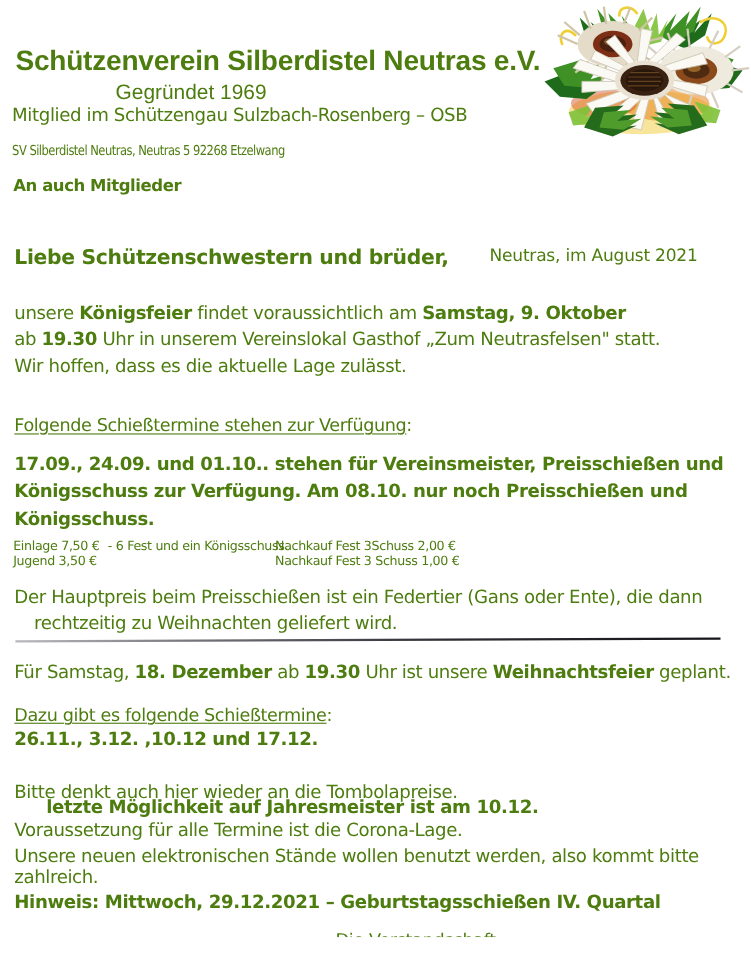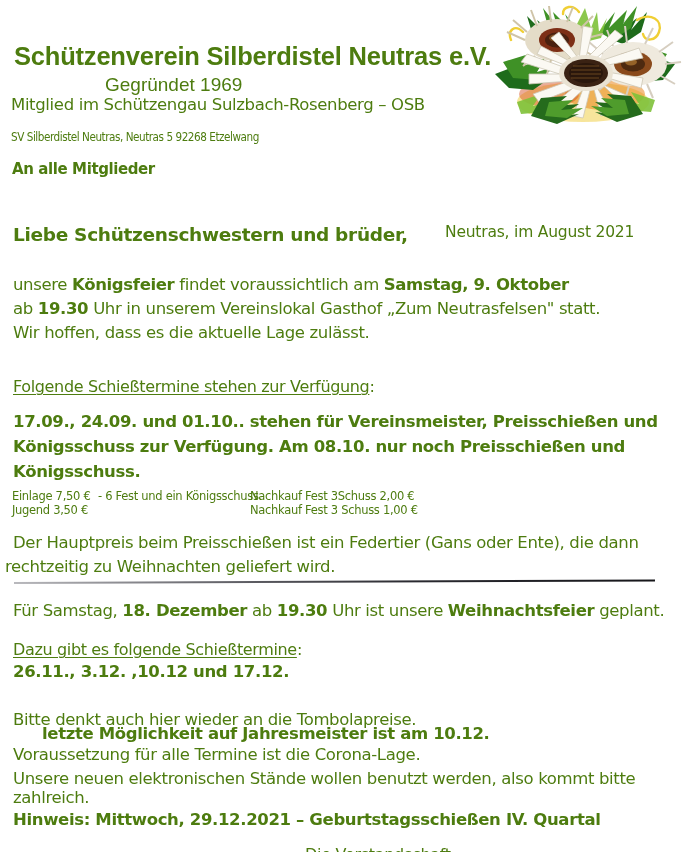--- a/index.html
+++ b/index.html
@@ -257,21 +257,21 @@
         <path d="M54 96 L80 94 L68 104 L92 102 L74 114 L92 112 L70 122 L44 114 Z"></path>
         <path d="M144 94 L120 92 L132 102 L108 100 L126 112 L108 110 L130 120 L156 112 Z"></path>
       </g>
       <g fill="#4f9c2c">
         <path d="M62 100 L86 98 L74 108 L96 106 L80 116 L58 114 Z"></path>
         <path d="M138 98 L114 96 L126 106 L104 104 L120 114 L142 112 Z"></path>
       </g>
     </svg>
   </div>
 
-  <div class="t addressee">An alle Mitglieder</div>
+  <div class="t addressee">An auch Mitglieder</div>
   <div class="t place-date">Neutras, im August 2021</div>
   <div class="t salutation">Liebe Schützenschwestern und brüder,</div>
 
   <div class="t body-line" style="left:13px; top:275px;"><span>unsere </span><b>Königsfeier</b><span> findet voraussichtlich am </span><b>Samstag,  9. Oktober</b></div>
 
   <div class="t body-line" style="left:13px; top:299px;"><span> ab </span><b>19.30</b><span> Uhr in unserem Vereinslokal Gasthof „Zum Neutrasfelsen" statt.</span></div>
 
   <div class="t body-line" style="left:13px; top:323px;">Wir hoffen, dass es die aktuelle Lage zulässt.</div>
 
   <div class="t heading-line" style="left:13px; top:377px;"><span class="ul">Folgende Schießtermine stehen  zur Verfügung</span><span>:</span></div>
@@ -280,21 +280,21 @@
   <div class="t bold-line" style="left:13px; top:437px;">Königsschuss zur Verfügung. Am 08.10. nur noch Preisschießen und</div>
   <div class="t bold-line" style="left:13px; top:462px;">Königsschuss.</div>
 
   <div class="t small-line" style="left:12px; top:489px;">Einlage 7,50 €</div>
   <div class="t small-line" style="left:98px; top:489px;">- 6 Fest und ein Königsschuss.</div>
   <div class="t small-line" style="left:250px; top:489px;">Nachkauf Fest 3Schuss 2,00 €</div>
   <div class="t small-line" style="left:12px; top:503px;">Jugend 3,50 €</div>
   <div class="t small-line" style="left:250px; top:503px;">Nachkauf Fest 3 Schuss 1,00 €</div>
 
   <div class="t body-line" style="left:13px; top:533px;">Der Hauptpreis beim Preisschießen ist ein Federtier (Gans oder Ente), die dann</div>
-  <div class="t body-line" style="left:5px; top:557px;text-align:center;">rechtzeitig zu Weihnachten geliefert wird.</div>
+  <div class="t body-line" style="left:31px; top:557px;text-align:center;">rechtzeitig zu Weihnachten geliefert wird.</div>
 
   <div class="divider"></div>
 
   <div class="t body-line" style="left:13px; top:601px;"><span>Für Samstag, </span><b>18. Dezember</b><span> ab </span><b>19.30</b><span> Uhr ist unsere </span><b>Weihnachtsfeier</b><span> geplant.</span></div>
 
   <div class="t heading-line" style="left:13px; top:640px;"><span class="ul">Dazu gibt es folgende Schießtermine</span><span>:</span></div>
 
   <div class="t bold-line" style="left:13px; top:662px;">26.11.,  3.12. ,10.12 und 17.12.</div>
   <div class="t bold-line" style="left:13px; top:724px;margin-left:29px;"> letzte Möglichkeit auf Jahresmeister ist am 10.12.</div>
   <div class="t body-line" style="left:13px; top:710px;">Bitte denkt auch hier wieder an die Tombolapreise.</div>

